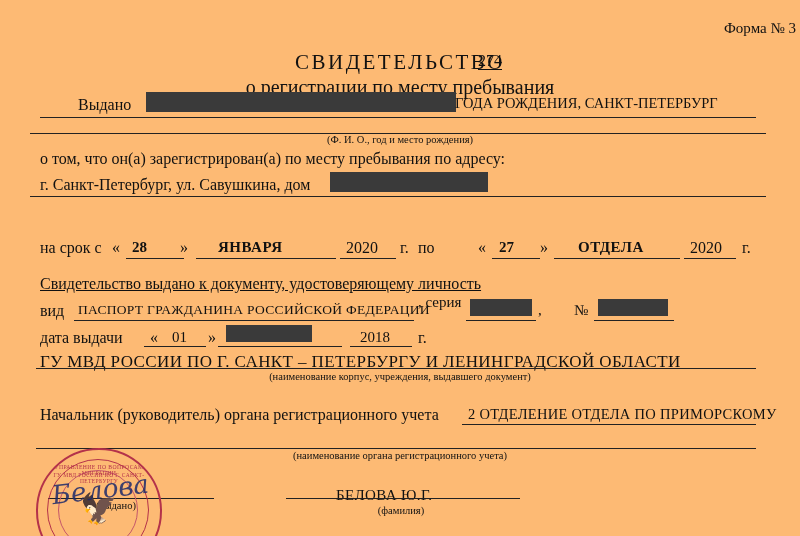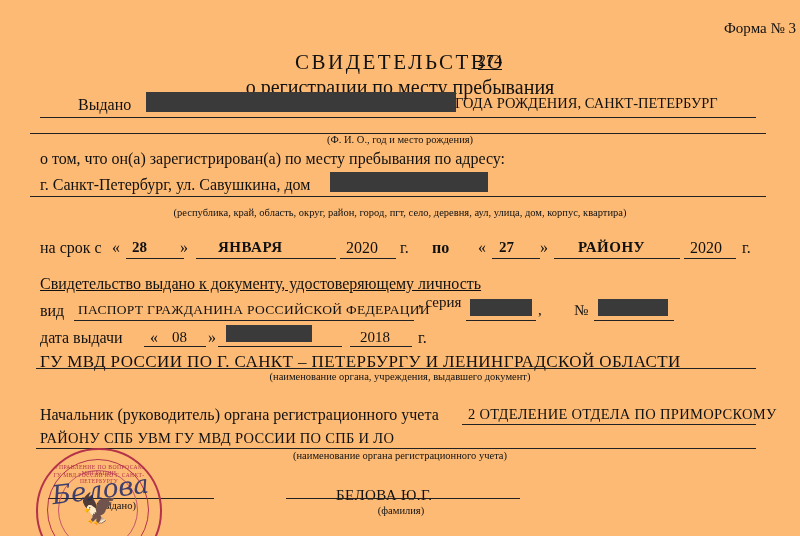--- a/index.html
+++ b/index.html
@@ -81,21 +81,21 @@
   .r-addr { top: 176px; left: 40px; font-size: 16px; }
 
   .cap-addr { top: 207px; left: 0; width: 800px; }
 
   .r-srok { top: 239px; left: 40px; }
   .v-day1 { top: 239px; left: 132px; font-weight: bold; font-size: 15px;}
   .q2 { top: 239px; left: 180px; }
   .v-month1 { top: 239px; left: 218px; font-weight: bold; font-size: 15px; letter-spacing: .5px;}
   .v-year1 { top: 239px; left: 346px; font-size: 16px; }
   .g1 { top: 239px; left: 400px; }
-  .po { top: 239px; left: 432px; font-weight: bold; }
+  .po { top: 239px; left: 418px; }
   .v-day2 { top: 239px; left: 499px; font-weight: bold; font-size: 15px;}
   .q4 { top: 239px; left: 540px; }
   .v-month2 { top: 239px; left: 578px; font-weight: bold; font-size: 15px; letter-spacing: .5px;}
   .v-year2 { top: 239px; left: 690px; font-size: 16px; }
   .g2 { top: 239px; left: 742px; }
 
   .r-svid { top: 275px; left: 40px; text-decoration: underline; }
   .r-vid { top: 302px; left: 40px; }
   .v-pasport { top: 302px; left: 78px; font-size: 13.5px; letter-spacing: .3px;}
   .t-seria { top: 294px; left: 418px; font-size: 15px;}
@@ -196,34 +196,33 @@
   <div class="line" style="left:40px; top:117px; width:716px;"></div>
 
   <div class="line" style="left:30px; top:133px; width:736px;"></div>
   <div class="abs lbl r-otom">о том, что он(а) зарегистрирован(а) по месту пребывания по адресу:</div>
 
   <div class="abs lbl-sm cap-fio">(Ф. И. О., год и место рождения)</div>
 
   <div class="abs r-addr">г. Санкт-Петербург, ул. Савушкина, дом</div>
   <div class="redact" style="left:330px; top:172px; width:158px; height:20px;"></div>
   <div class="line" style="left:30px; top:196px; width:736px;"></div>
-  <div class="abs lbl-sm cap-addr">(республика, край, область, округ, район, город, пгт, село, деревня, аул, улица, дом, корпус, квартира)</div>
 
   <div class="abs lbl r-srok">на срок с</div>
   <div class="abs lbl" style="top:239px; left:112px;">«</div>
   <div class="abs v-day1">28</div>
   <div class="abs lbl q2">»</div>
   <div class="abs v-month1">ЯНВАРЯ</div>
   <div class="abs v-year1">2020</div>
   <div class="abs lbl g1">г.</div>
   <div class="abs lbl po">по</div>
   <div class="abs lbl" style="top:239px; left:478px;">«</div>
   <div class="abs v-day2">27</div>
   <div class="abs lbl q4">»</div>
-  <div class="abs v-month2">РАЙОНУ</div>
+  <div class="abs v-month2">ОТДЕЛА</div>
   <div class="abs v-year2">2020</div>
   <div class="abs lbl g2">г.</div>
 
   <div class="line" style="left:126px; top:258px; width:58px;"></div>
   <div class="line" style="left:196px; top:258px; width:140px;"></div>
   <div class="line" style="left:340px; top:258px; width:56px;"></div>
   <div class="line" style="left:492px; top:258px; width:48px;"></div>
   <div class="line" style="left:554px; top:258px; width:126px;"></div>
   <div class="line" style="left:684px; top:258px; width:52px;"></div>
 
@@ -235,37 +234,36 @@
   <div class="redact" style="left:470px; top:299px; width:62px; height:17px;"></div>
   <div class="abs comma">,</div>
   <div class="abs t-no">№</div>
   <div class="redact" style="left:598px; top:299px; width:70px; height:17px;"></div>
   <div class="line" style="left:74px; top:320px; width:340px;"></div>
   <div class="line" style="left:466px; top:320px; width:70px;"></div>
   <div class="line" style="left:594px; top:320px; width:80px;"></div>
 
   <div class="abs lbl r-data">дата выдачи</div>
   <div class="abs lbl" style="top:329px; left:150px;">«</div>
-  <div class="abs v-d07">08</div>
+  <div class="abs v-d07">01</div>
   <div class="abs lbl q6">»</div>
   <div class="redact" style="left:226px; top:325px; width:86px; height:17px;"></div>
   <div class="abs v-y2018">2018</div>
   <div class="abs lbl g3">г.</div>
   <div class="line" style="left:144px; top:346px; width:62px;"></div>
   <div class="line" style="left:218px; top:346px; width:124px;"></div>
   <div class="line" style="left:350px; top:346px; width:62px;"></div>
 
   <div class="abs r-organ">ГУ  МВД  РОССИИ  ПО  Г. САНКТ – ПЕТЕРБУРГУ  И  ЛЕНИНГРАДСКОЙ ОБЛАСТИ</div>
   <div class="line" style="left:36px; top:368px; width:720px;"></div>
-  <div class="abs lbl-sm cap-organ">(наименование органа, учреждения, выдавшего документ)</div>
+  <div class="abs lbl-sm cap-organ">(наименование корпус, учреждения, выдавшего документ)</div>
 
   <div class="abs lbl r-nach">Начальник (руководитель) органа регистрационного учета</div>
   <div class="abs v-nach1">2 ОТДЕЛЕНИЕ ОТДЕЛА  ПО ПРИМОРСКОМУ</div>
   <div class="line" style="left:462px; top:424px; width:294px;"></div>
-  <div class="abs v-nach2">РАЙОНУ СПБ УВМ  ГУ  МВД РОССИИ  ПО СПБ  И  ЛО</div>
   <div class="line" style="left:36px; top:448px; width:720px;"></div>
   <div class="abs lbl-sm cap-nach">(наименование органа регистрационного учета)</div>
 
   <div class="line" style="left:48px; top:498px; width:166px;"></div>
   <div class="abs cap-podpis">(выдано)</div>
 
   <div class="abs v-famil">БЕЛОВА Ю.Г.</div>
   <div class="line" style="left:286px; top:498px; width:234px;"></div>
   <div class="abs cap-famil">(фамилия)</div>
 

